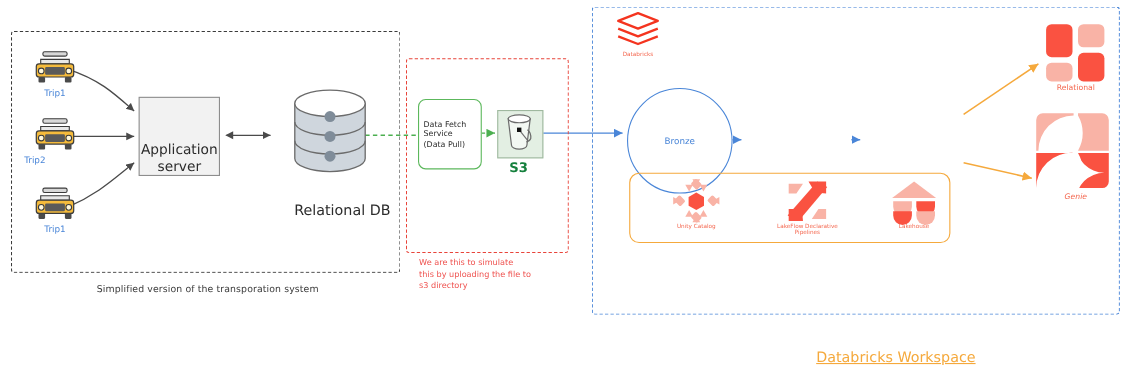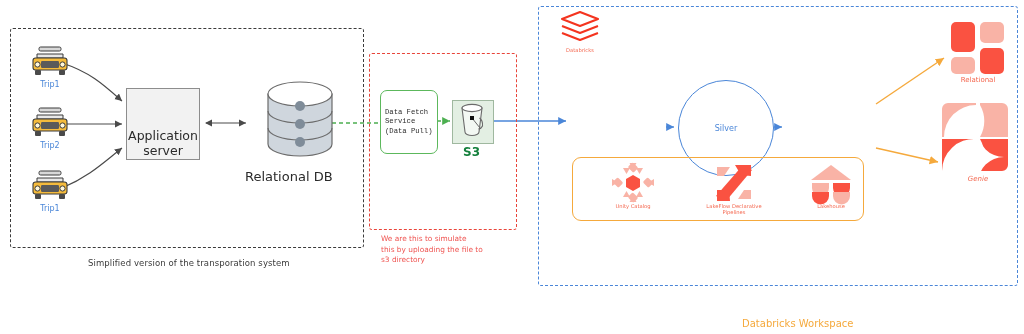--- a/index.html
+++ b/index.html
@@ -23,32 +23,32 @@
   .caption{font-size:8.5px;color:#3b3b3b;letter-spacing:.1px;white-space:nowrap;}
   .trip-label{font-size:8px;color:#4a86d8;white-space:nowrap;}
   .appserver-text{font-size:12.5px;color:#2b2b2b;line-height:15px;text-align:center;margin-top:37px;}
   .db-label{font-size:13px;color:#2b2b2b;white-space:nowrap;}
   .fetch-text{font-size:7.2px;color:#2b2b2b;line-height:9.5px;}
   .s3-label{font-size:12px;color:#15803d;font-weight:bold;white-space:nowrap;}
   .red-note{font-size:7.4px;color:#ef5350;line-height:10.5px;white-space:nowrap;}
   .medal-label{font-size:8px;color:#4a86d8;white-space:nowrap;}
   .brand-label{font-size:5.2px;color:#f4674f;white-space:nowrap;text-align:center;line-height:6px;}
   .brand-label.big{font-size:7px;}
-  .ws-label{font-size:10px;color:#f5a93c;white-space:nowrap;}
+  .ws-label{font-size:13px;color:#f5a93c;white-space:nowrap;text-decoration:underline;}
 
   
   #app-server{left:126px;top:88px;width:72px;height:70px;
       background:#f2f2f2;border:1.2px solid #8d8d8d;
       display:flex;align-items:center;justify-content:center;}
 
   
   #data-fetch-service{left:380px;top:90px;width:56px;height:62px;
       background:#ffffff;border:1.4px solid #5cb85c;border-radius:7px;
       display:flex;align-items:center;justify-content:center;}
-  #data-fetch-service .fetch-text{padding-left:4px;width:100%;font-family:Liberation Mono, monospace;}
+  #data-fetch-service .fetch-text{padding-left:4px;width:100%;}
 
   
   #s3-icon-box{left:452px;top:100px;width:40px;height:42px;
       background:#e3efe3;border:1.2px solid #9fb89f;}
 
   
   .circle{border:1.4px solid #4a86d8;border-radius:50%;background:#fff;
       display:flex;align-items:center;justify-content:center;}
   #bronze-circle{left:570px;top:80px;width:94px;height:94px;}
   #silver-circle{left:678px;top:80px;width:94px;height:94px;}
@@ -126,21 +126,21 @@
     <svg width="44" height="34" viewBox="0 0 44 34" style="margin:0 auto;">
       <rect x="11" y="3" width="22" height="4" rx="1.6" fill="#d8d8d8" stroke="#3b3b3b" stroke-width="1"></rect>
       <path d="M9 10 h26 v4 h-26 z" fill="#e8e8e8" stroke="#3b3b3b" stroke-width="1"></path>
       <rect x="5" y="14" width="34" height="12" rx="2.5" fill="#f5bb3c" stroke="#3b3b3b" stroke-width="1.1"></rect>
       <rect x="13" y="17" width="18" height="7" rx="1.2" fill="#5a5a5a"></rect>
       <circle cx="9.5" cy="20.5" r="2.6" fill="#fff8dc" stroke="#3b3b3b" stroke-width="1"></circle>
       <circle cx="34.5" cy="20.5" r="2.6" fill="#fff8dc" stroke="#3b3b3b" stroke-width="1"></circle>
       <rect x="7" y="26" width="6" height="5" rx="1" fill="#4a4a4a"></rect>
       <rect x="31" y="26" width="6" height="5" rx="1" fill="#4a4a4a"></rect>
     </svg>
-    <div class="trip-label hand" style="text-align:center;margin-top:2px;">Trip2</div>
+    <div class="trip-label hand" style="margin-top:2px;">Trip2</div>
   </div>
 
   <div class="abs" style="left:22px;top:168px;width:56px;">
     <svg width="44" height="34" viewBox="0 0 44 34" style="margin:0 auto;">
       <rect x="11" y="3" width="22" height="4" rx="1.6" fill="#d8d8d8" stroke="#3b3b3b" stroke-width="1"></rect>
       <path d="M9 10 h26 v4 h-26 z" fill="#e8e8e8" stroke="#3b3b3b" stroke-width="1"></path>
       <rect x="5" y="14" width="34" height="12" rx="2.5" fill="#f5bb3c" stroke="#3b3b3b" stroke-width="1.1"></rect>
       <rect x="13" y="17" width="18" height="7" rx="1.2" fill="#5a5a5a"></rect>
       <circle cx="9.5" cy="20.5" r="2.6" fill="#fff8dc" stroke="#3b3b3b" stroke-width="1"></circle>
       <circle cx="34.5" cy="20.5" r="2.6" fill="#fff8dc" stroke="#3b3b3b" stroke-width="1"></circle>
@@ -160,21 +160,21 @@
   <div class="abs" style="left:245px;top:82px;width:110px;">
     <svg width="72" height="86" viewBox="0 0 72 86" style="margin:0 auto;">
       <path d="M4 12 v50 a32 12 0 0 0 64 0 v-50 z" fill="#cfd6dd" stroke="#6b6b6b" stroke-width="1.2"></path>
       <ellipse cx="36" cy="12" rx="32" ry="12" fill="#ffffff" stroke="#6b6b6b" stroke-width="1.2"></ellipse>
       <path d="M4 29 a32 12 0 0 0 64 0" fill="none" stroke="#6b6b6b" stroke-width="1.1"></path>
       <path d="M4 46 a32 12 0 0 0 64 0" fill="none" stroke="#6b6b6b" stroke-width="1.1"></path>
       <circle cx="36" cy="24" r="5" fill="#7f8c99"></circle>
       <circle cx="36" cy="42" r="5" fill="#7f8c99"></circle>
       <circle cx="36" cy="60" r="5" fill="#7f8c99"></circle>
     </svg>
-    <div class="db-label hand" style="text-align:left;margin-top:1px;">Relational DB</div>
+    <div class="db-label hand" style="text-align:right;margin-top:16px;">Relational DB</div>
   </div>
 
   <div class="abs caption hand" style="left:88px;top:258px;">Simplified version of the transporation system</div>
 
   <div class="abs" id="fetch-box"></div>
 
   <div class="abs" id="data-fetch-service">
     <div class="fetch-text hand">
       <div>Data Fetch</div>
       <div>Service</div>
@@ -205,22 +205,22 @@
     <svg width="44" height="36" viewBox="0 0 44 36" style="margin:0 auto;">
       <g fill="none" stroke="#f4341f" stroke-width="2.1" stroke-linejoin="round">
         <path d="M4 9 L22 2 L40 9 L22 16 z"></path>
         <path d="M4 16 L22 23 L40 16"></path>
         <path d="M4 23 L22 30 L40 23"></path>
       </g>
     </svg>
     <div class="brand-label hand" style="margin-top:1px;">Databricks</div>
   </div>
 
-  <div class="abs circle" id="silver-circle">
-    <span class="medal-label hand">Silver</span>
+  <div class="abs circle" id="bronze-circle">
+    <span class="medal-label hand">Bronze</span>
   </div>
 
   <div class="abs" id="governance-box"></div>
 
   <div class="brand-item" style="left:596px;top:163px;width:74px;">
     <svg class="glyph" width="42" height="40" viewBox="0 0 42 40">
       <g fill="#f9b3a6">
         <rect x="17" y="1" width="8" height="7" rx="1.5" transform="rotate(45 21 4.5)"></rect>
         <rect x="17" y="31" width="8" height="7" rx="1.5" transform="rotate(45 21 34.5)"></rect>
         <rect x="2" y="16" width="8" height="7" rx="1.5" transform="rotate(45 6 19.5)"></rect>

